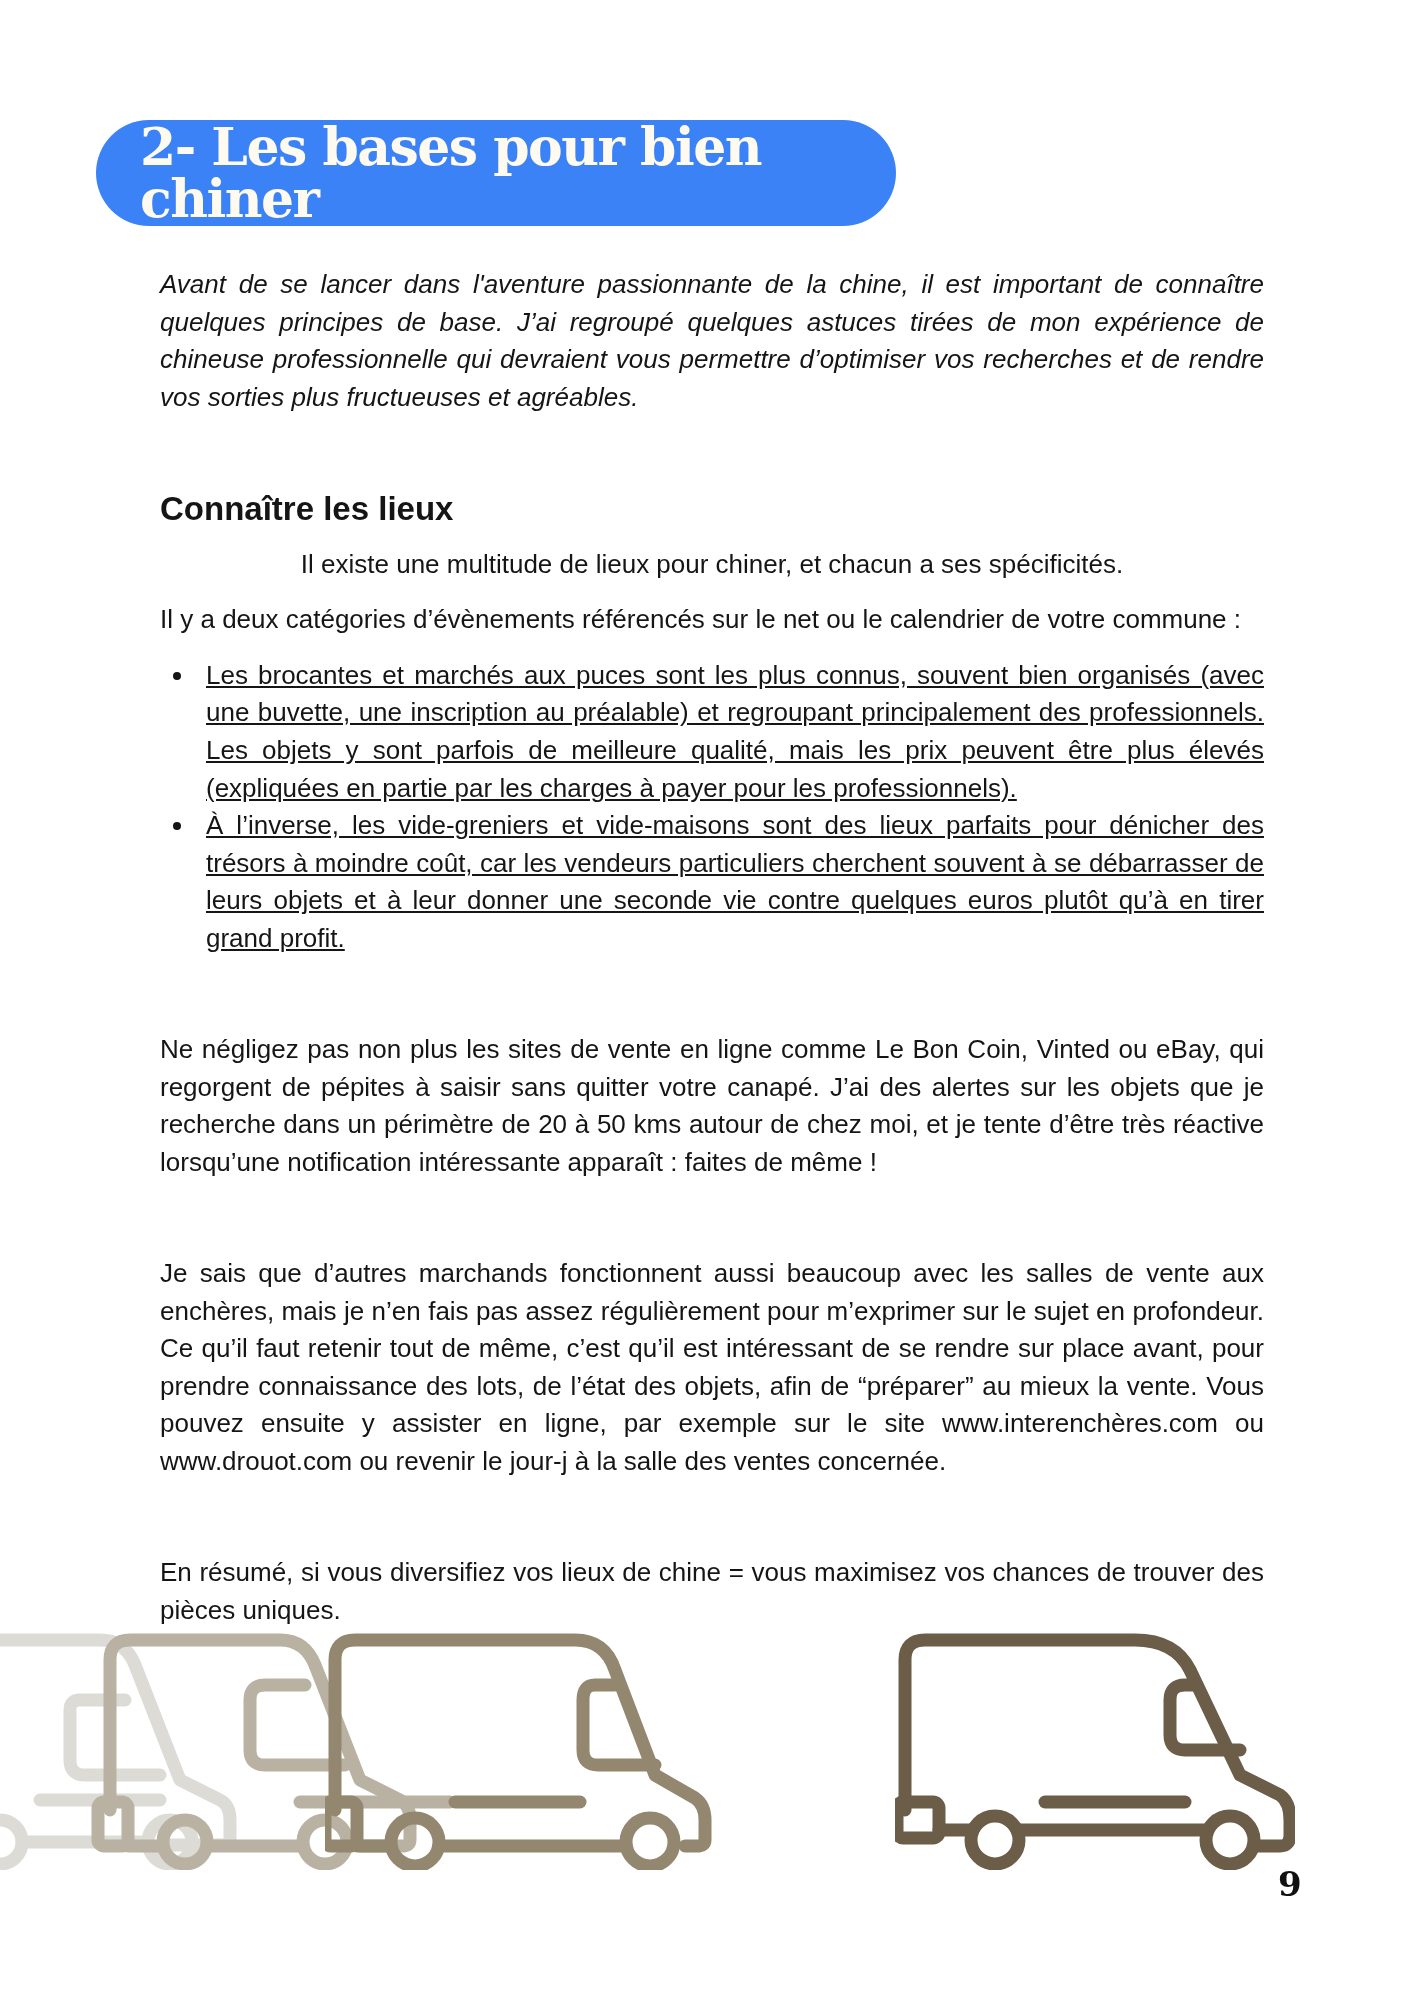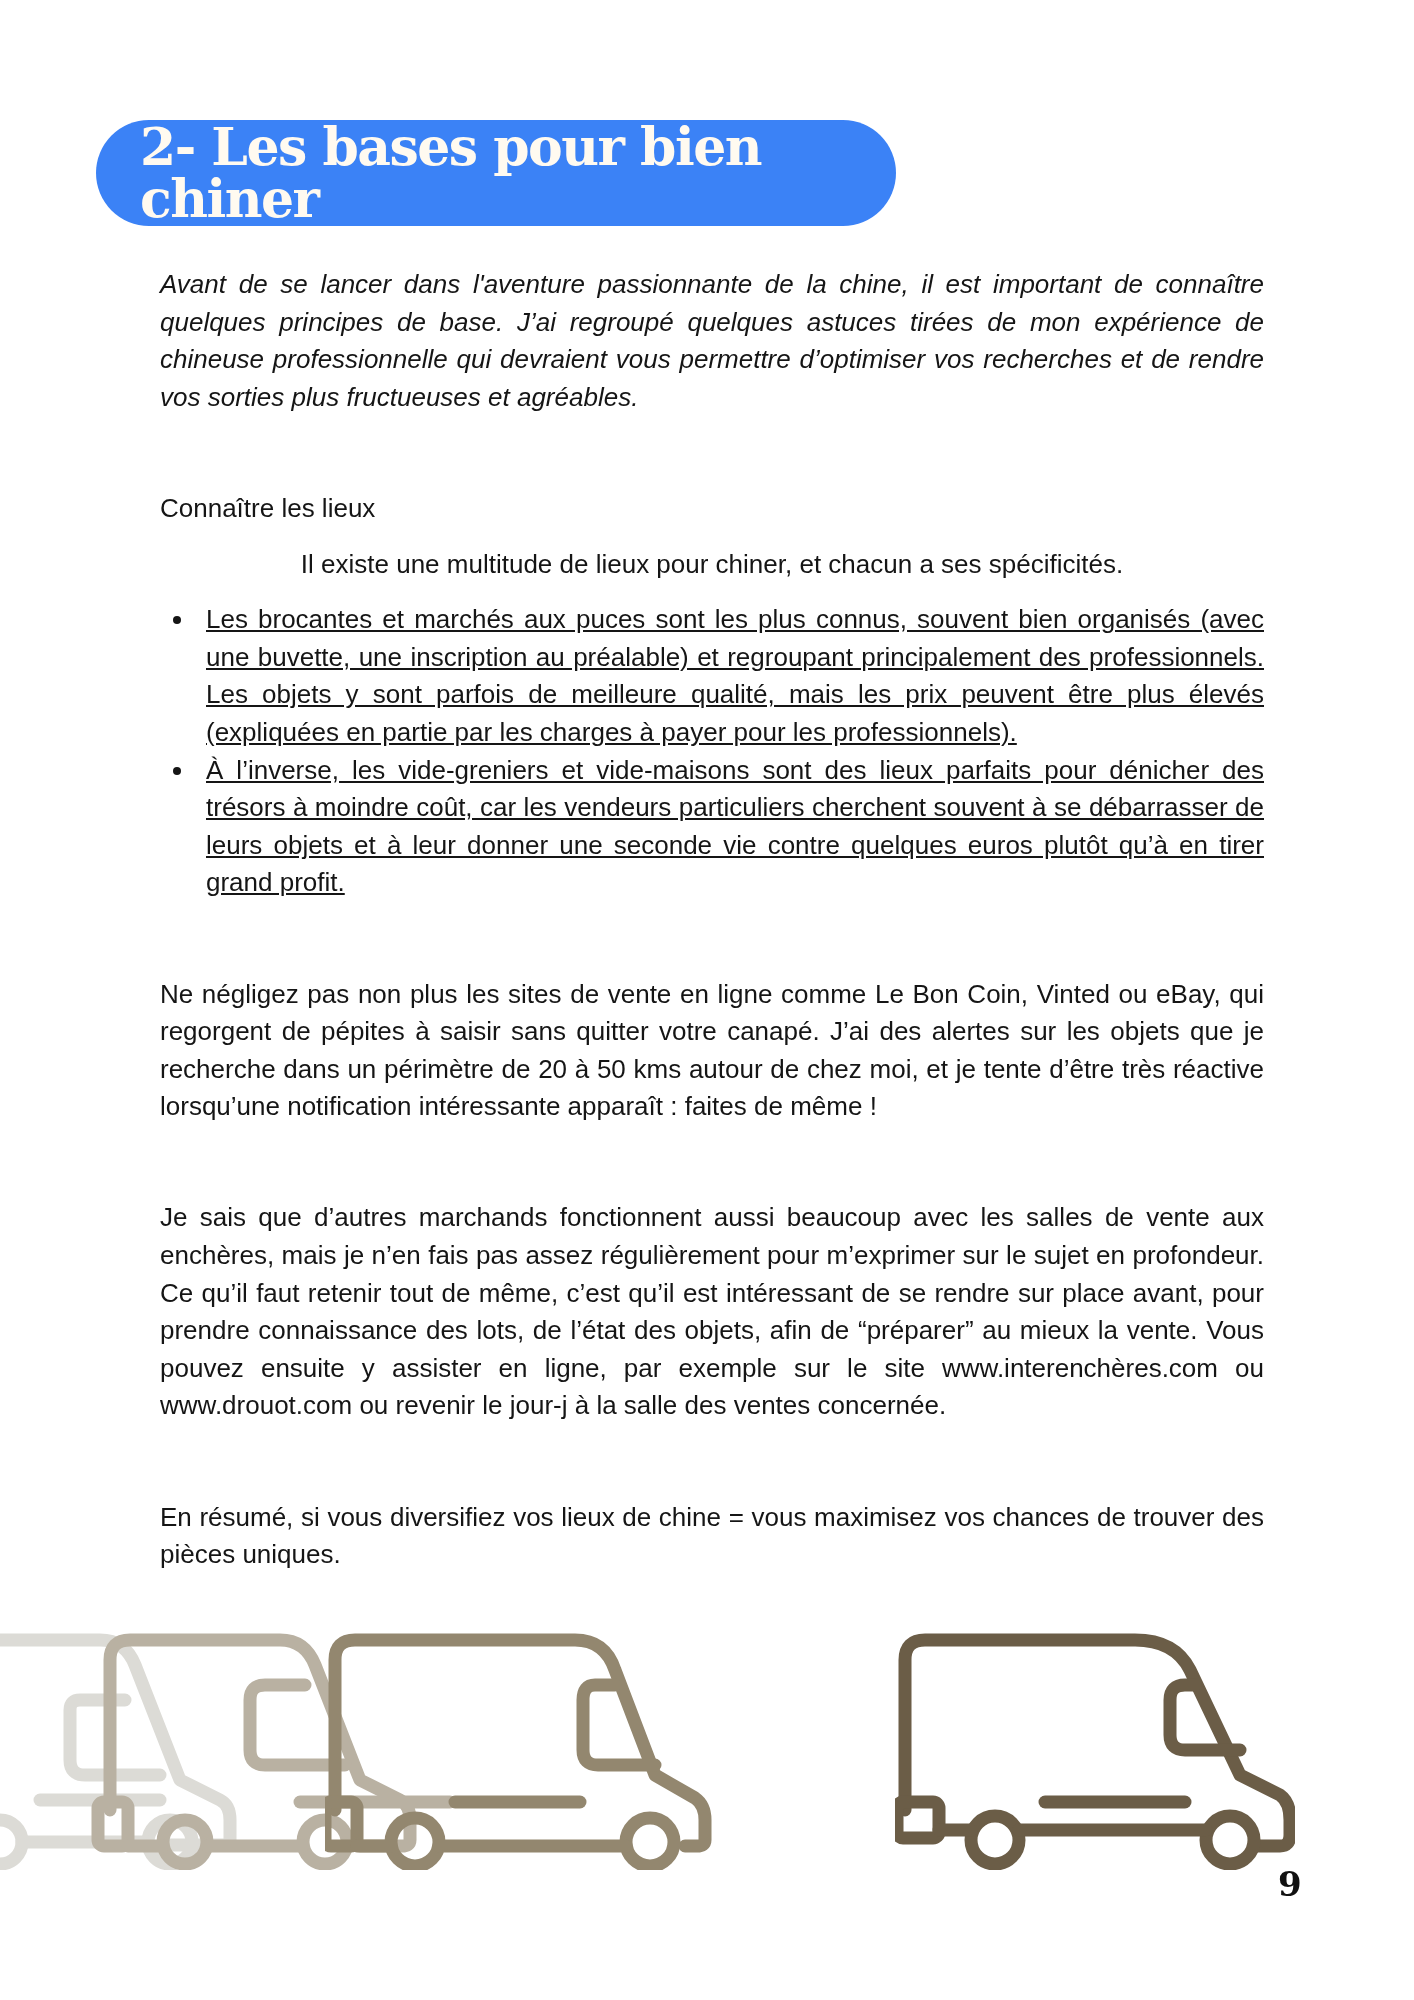--- a/index.html
+++ b/index.html
@@ -16,21 +16,21 @@
     font-weight: bold; font-size: 52px; letter-spacing: -1.5px; line-height: 1;
   }
 
   .content {
     position: absolute; left: 142px; top: 248px; width: 1140px;
     font-size: 26px; line-height: 37.6px; color: #151515;
   }
   .content p { margin: 18px; text-align: justify; }
   .intro { font-style: italic; }
   .spacer { height: 37.6px; }
-  .section-heading { font-weight: normal; margin: 0; font-size: 26px; line-height: 37.6px; }
+  .section-heading { font-weight: bold; margin: 0; font-size: 33px; line-height: 37.6px; }
   .content p.left { text-align: center; }
 
   ul.bullets { margin: 18px; padding: 0 0 0 46px; list-style: none; text-decoration: underline; }
   ul.bullets li { position: relative; text-align: justify; }
   ul.bullets li .bullet-dot {
     position: absolute; left: -33px; top: 15px; width: 8px; height: 8px;
     background: #151515; border-radius: 50%;
   }
 
   .vans { position: absolute; left: 0; top: 1630px; width: 1414px; height: 260px; }
@@ -48,20 +48,21 @@
 <div class="title-pill">
   <h1>2- Les bases pour bien chiner</h1>
 </div>
 
 <div class="content">
   <p class="intro">Avant de se lancer dans l'aventure passionnante de la chine, il est important de connaître quelques principes de base. J’ai regroupé quelques astuces tirées de mon expérience de chineuse professionnelle qui devraient vous permettre d’optimiser vos recherches et de rendre vos sorties plus fructueuses et agréables.</p>
   <div class="spacer"></div>
 
   <p class="section-heading">Connaître les lieux</p>
   <p class="left">Il existe une multitude de lieux pour chiner, et chacun a ses spécificités.</p>
+  <p>Il y a deux catégories d’évènements référencés sur le net ou le calendrier de votre commune :</p>
   <ul class="bullets">
     <li>
       <span class="bullet-dot"></span>
       <span>Les brocantes et marchés aux puces sont les plus connus, souvent bien organisés (avec une buvette, une inscription au préalable) et regroupant principalement des professionnels. Les objets y sont parfois de meilleure qualité, mais les prix peuvent être plus élevés (expliquées en partie par les charges à payer pour les professionnels).</span>
     </li>
     <li>
       <span class="bullet-dot"></span>
       <span>À l’inverse, les vide-greniers et vide-maisons sont des lieux parfaits pour dénicher des trésors à moindre coût, car les vendeurs particuliers cherchent souvent à se débarrasser de leurs objets et à leur donner une seconde vie contre quelques euros plutôt qu’à en tirer grand profit.</span>
     </li>
   </ul>

